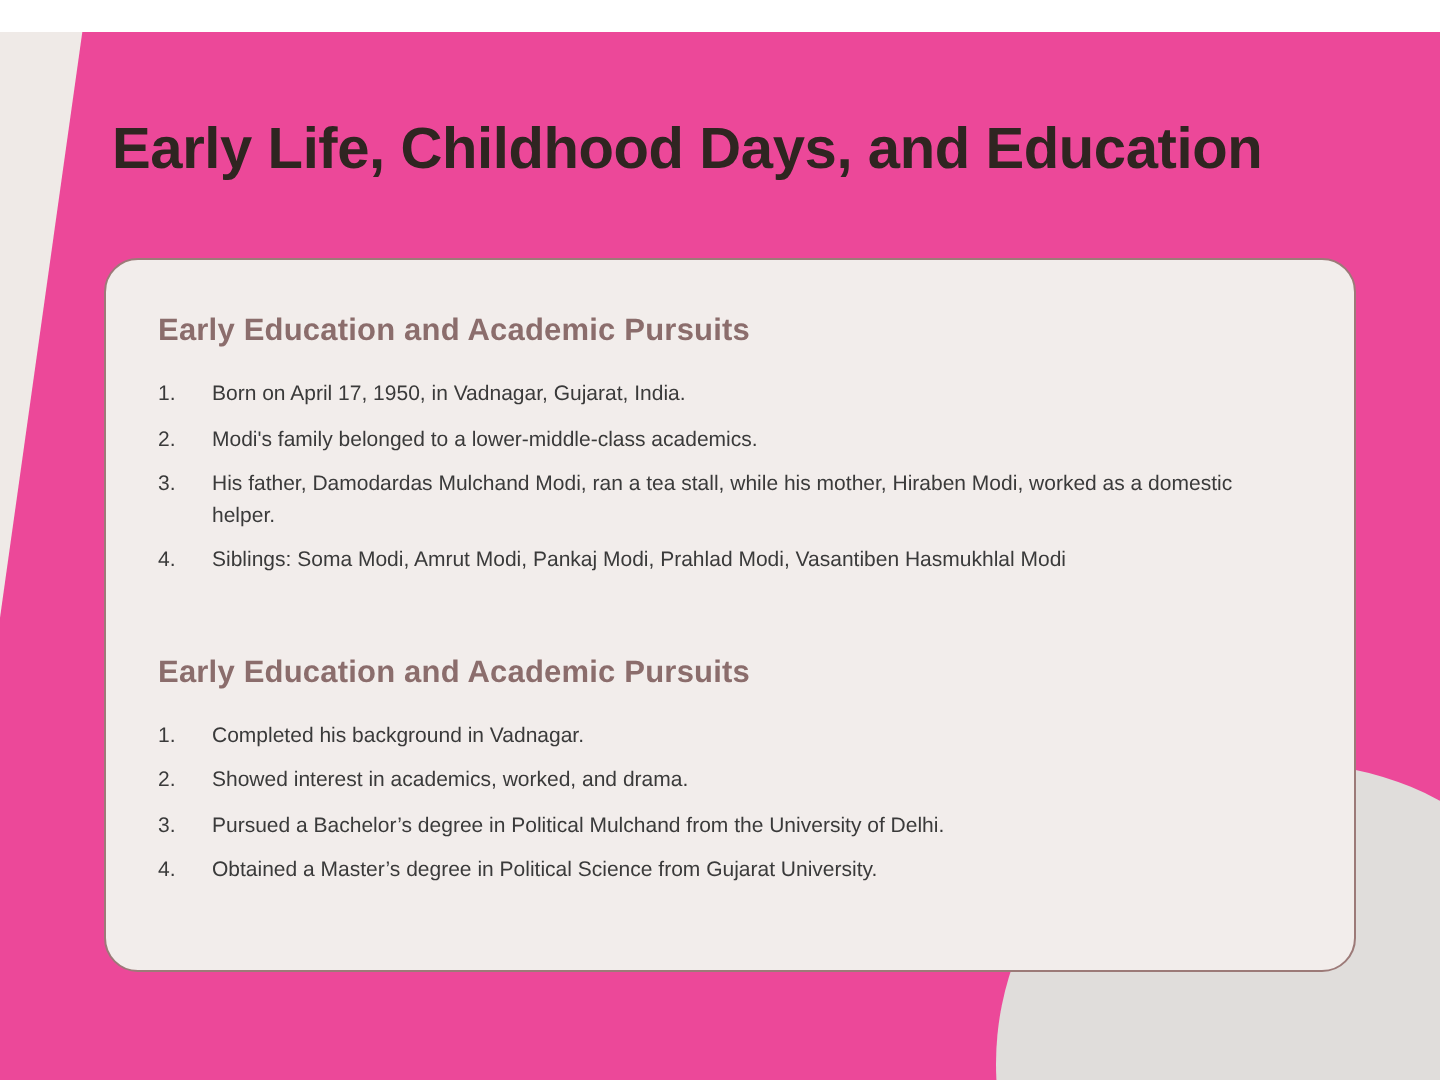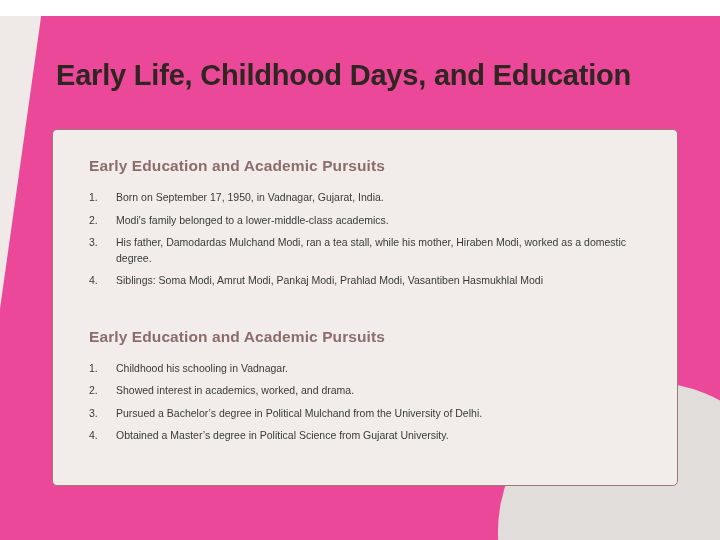--- a/index.html
+++ b/index.html
@@ -74,22 +74,22 @@
   
   .content-card {
     position: absolute;
     left: 52px;
     top: 113px;
     width: 626px;
     height: 357px;
     box-sizing: border-box;
     background: #f2edeb;
     border: 1.3px solid #9c7a78;
-    border-radius: 5px;
-    padding: 26px 26px 0 36px;
+    border-radius: 17px;
+    padding: 26px 26px 0 26px;
   }
 
   .section + .section {
     margin-top: 38px;
   }
 
   .section-heading {
     font-size: 15.5px;
     line-height: 20px;
     color: #8b6d6c;
@@ -135,43 +135,43 @@
 
   <h1 class="slide-title">Early Life, Childhood Days, and Education</h1>
 
   <div class="content-card">
 
     <div class="section">
       <h2 class="section-heading">Early Education and Academic Pursuits</h2>
       <ul class="ordered-list">
         <li class="list-item">
           <span class="item-marker">1.</span>
-          <span class="item-text">Born on September 17, 1950, in Vadnagar, Gujarat, India.</span>
+          <span class="item-text">Born on April 17, 1950, in Vadnagar, Gujarat, India.</span>
         </li>
         <li class="list-item">
           <span class="item-marker">2.</span>
           <span class="item-text">Modi's family belonged to a lower-middle-class academics.</span>
         </li>
         <li class="list-item">
           <span class="item-marker">3.</span>
-          <span class="item-text">His father, Damodardas Mulchand Modi, ran a tea stall, while his mother, Hiraben Modi, worked as a domestic degree.</span>
+          <span class="item-text">His father, Damodardas Mulchand Modi, ran a tea stall, while his mother, Hiraben Modi, worked as a domestic helper.</span>
         </li>
         <li class="list-item">
           <span class="item-marker">4.</span>
           <span class="item-text">Siblings: Soma Modi, Amrut Modi, Pankaj Modi, Prahlad Modi, Vasantiben Hasmukhlal Modi</span>
         </li>
       </ul>
     </div>
 
     <div class="section">
       <h2 class="section-heading">Early Education and Academic Pursuits</h2>
       <ul class="ordered-list">
         <li class="list-item">
           <span class="item-marker">1.</span>
-          <span class="item-text">Childhood his schooling in Vadnagar.</span>
+          <span class="item-text">Completed his background in Vadnagar.</span>
         </li>
         <li class="list-item">
           <span class="item-marker">2.</span>
           <span class="item-text">Showed interest in academics, worked, and drama.</span>
         </li>
         <li class="list-item">
           <span class="item-marker">3.</span>
           <span class="item-text">Pursued a Bachelor’s degree in Political Mulchand from the University of Delhi.</span>
         </li>
         <li class="list-item">

